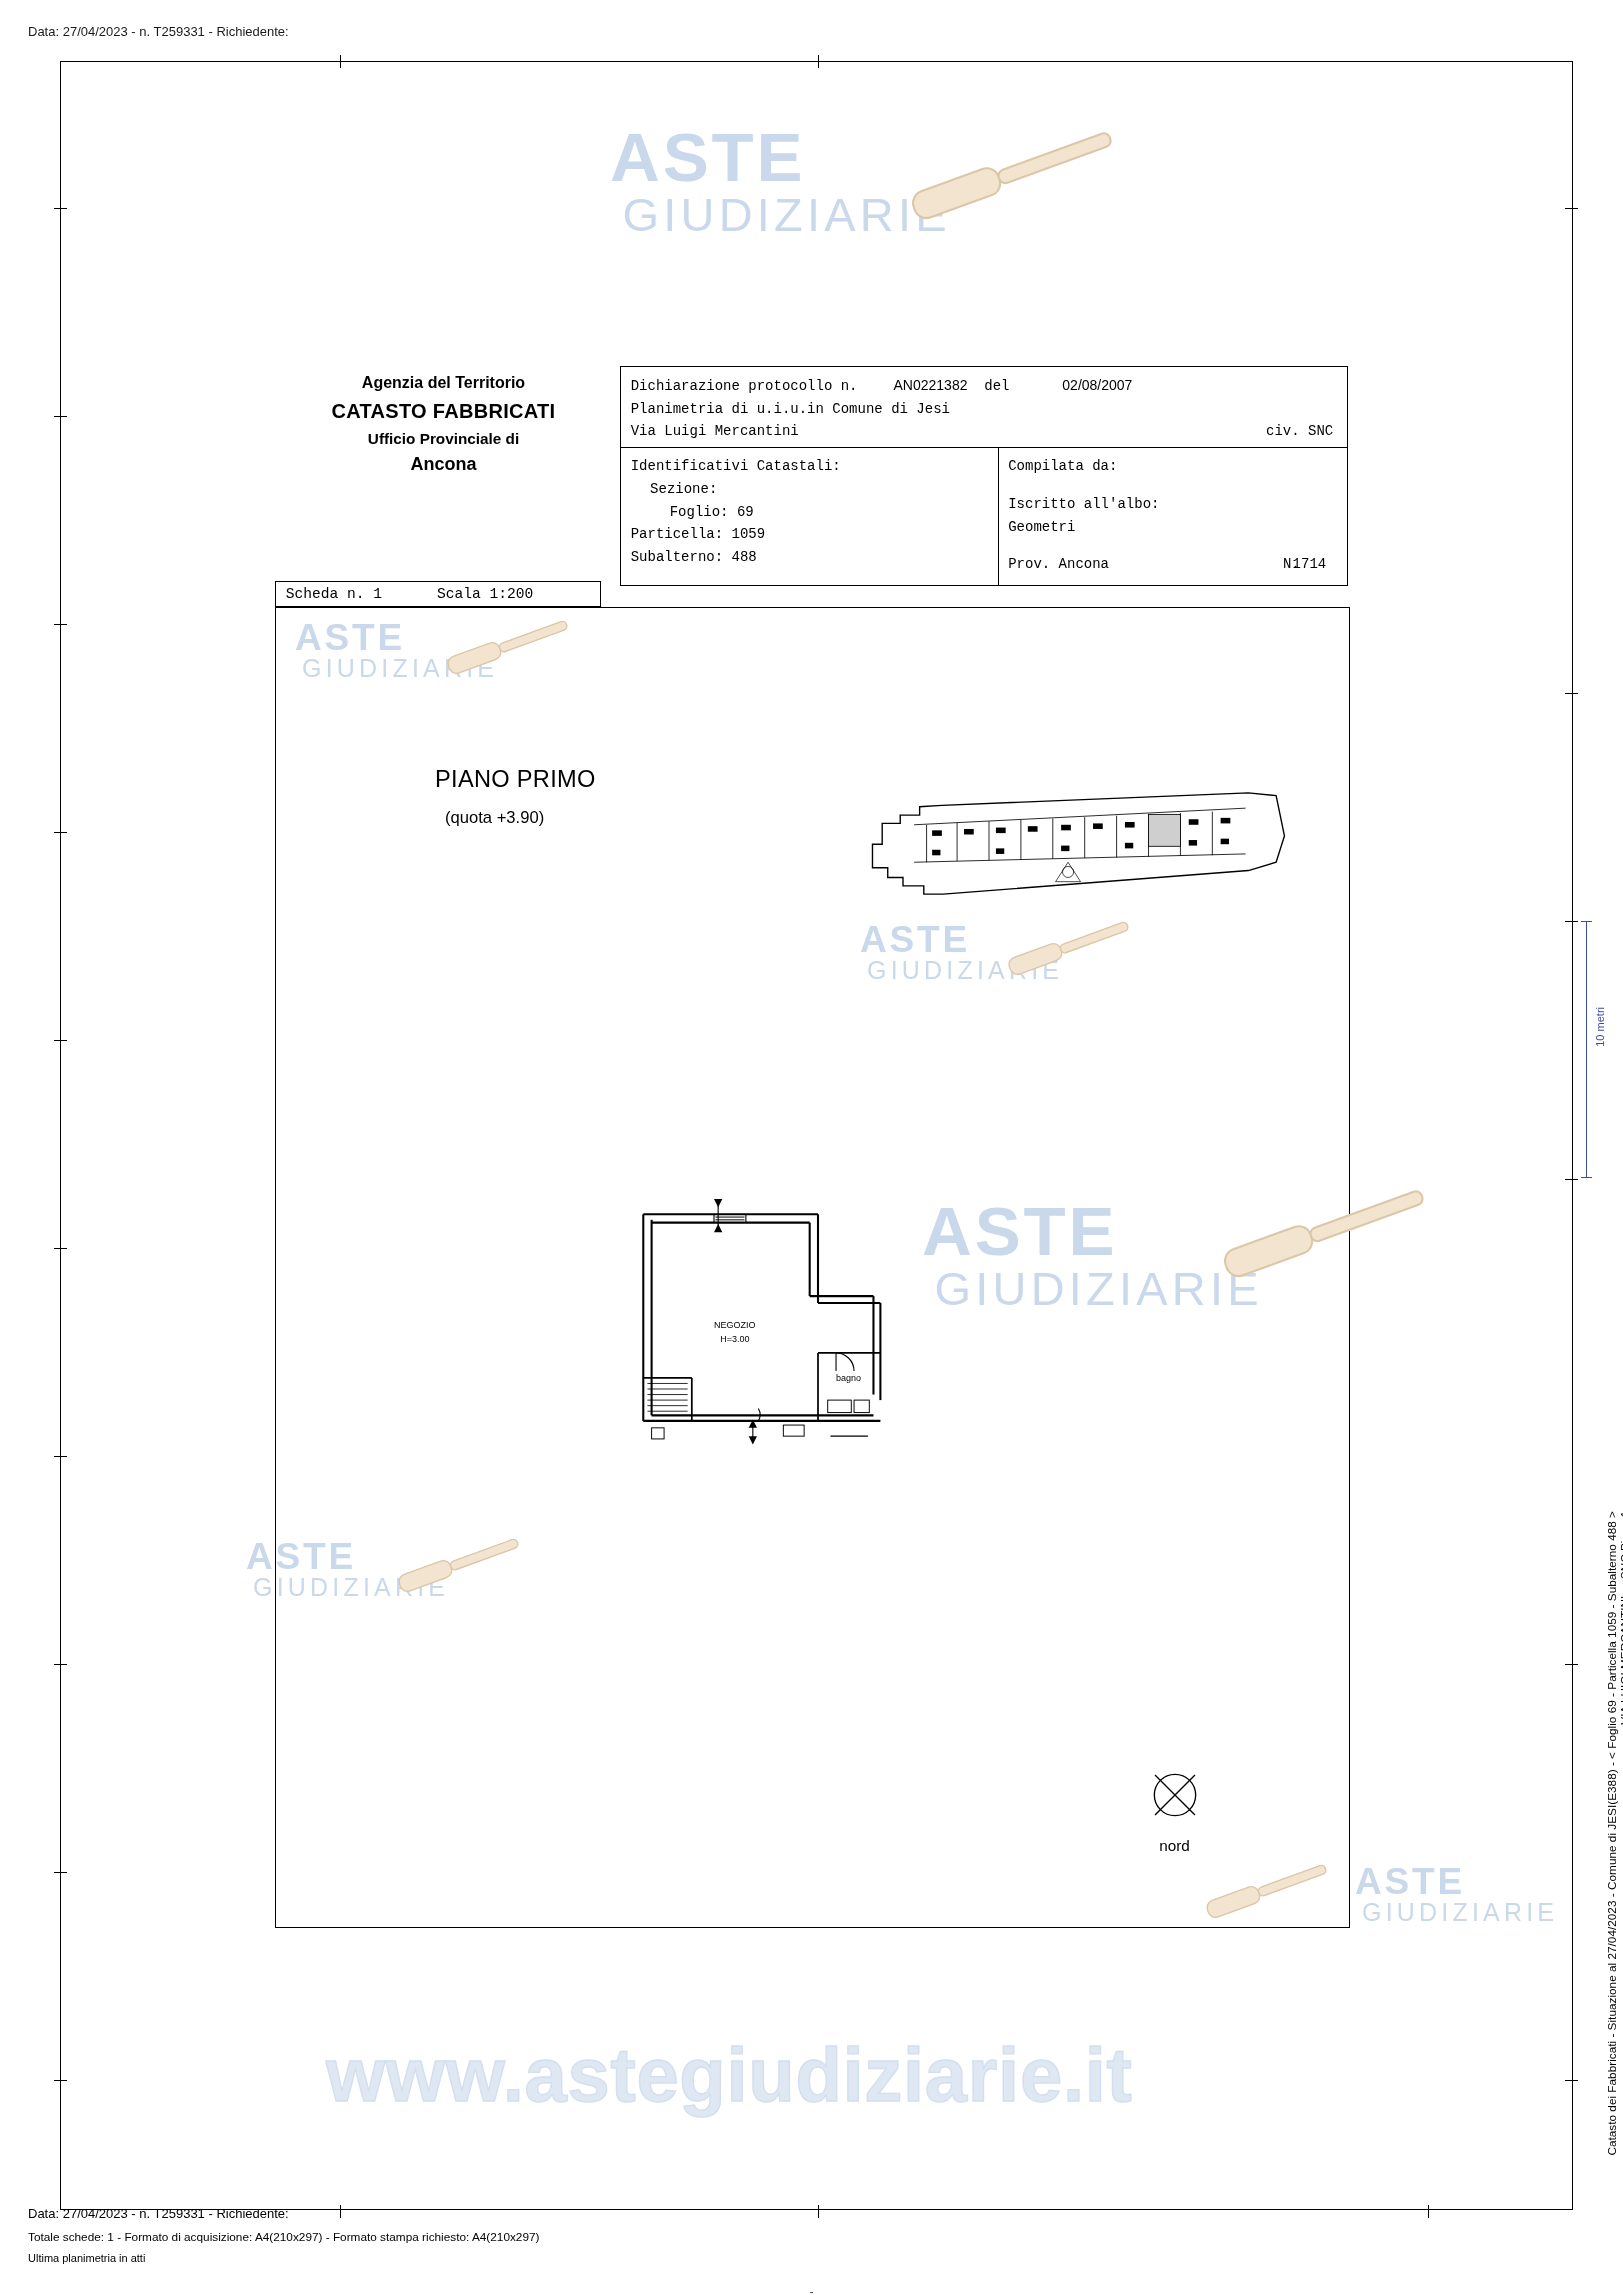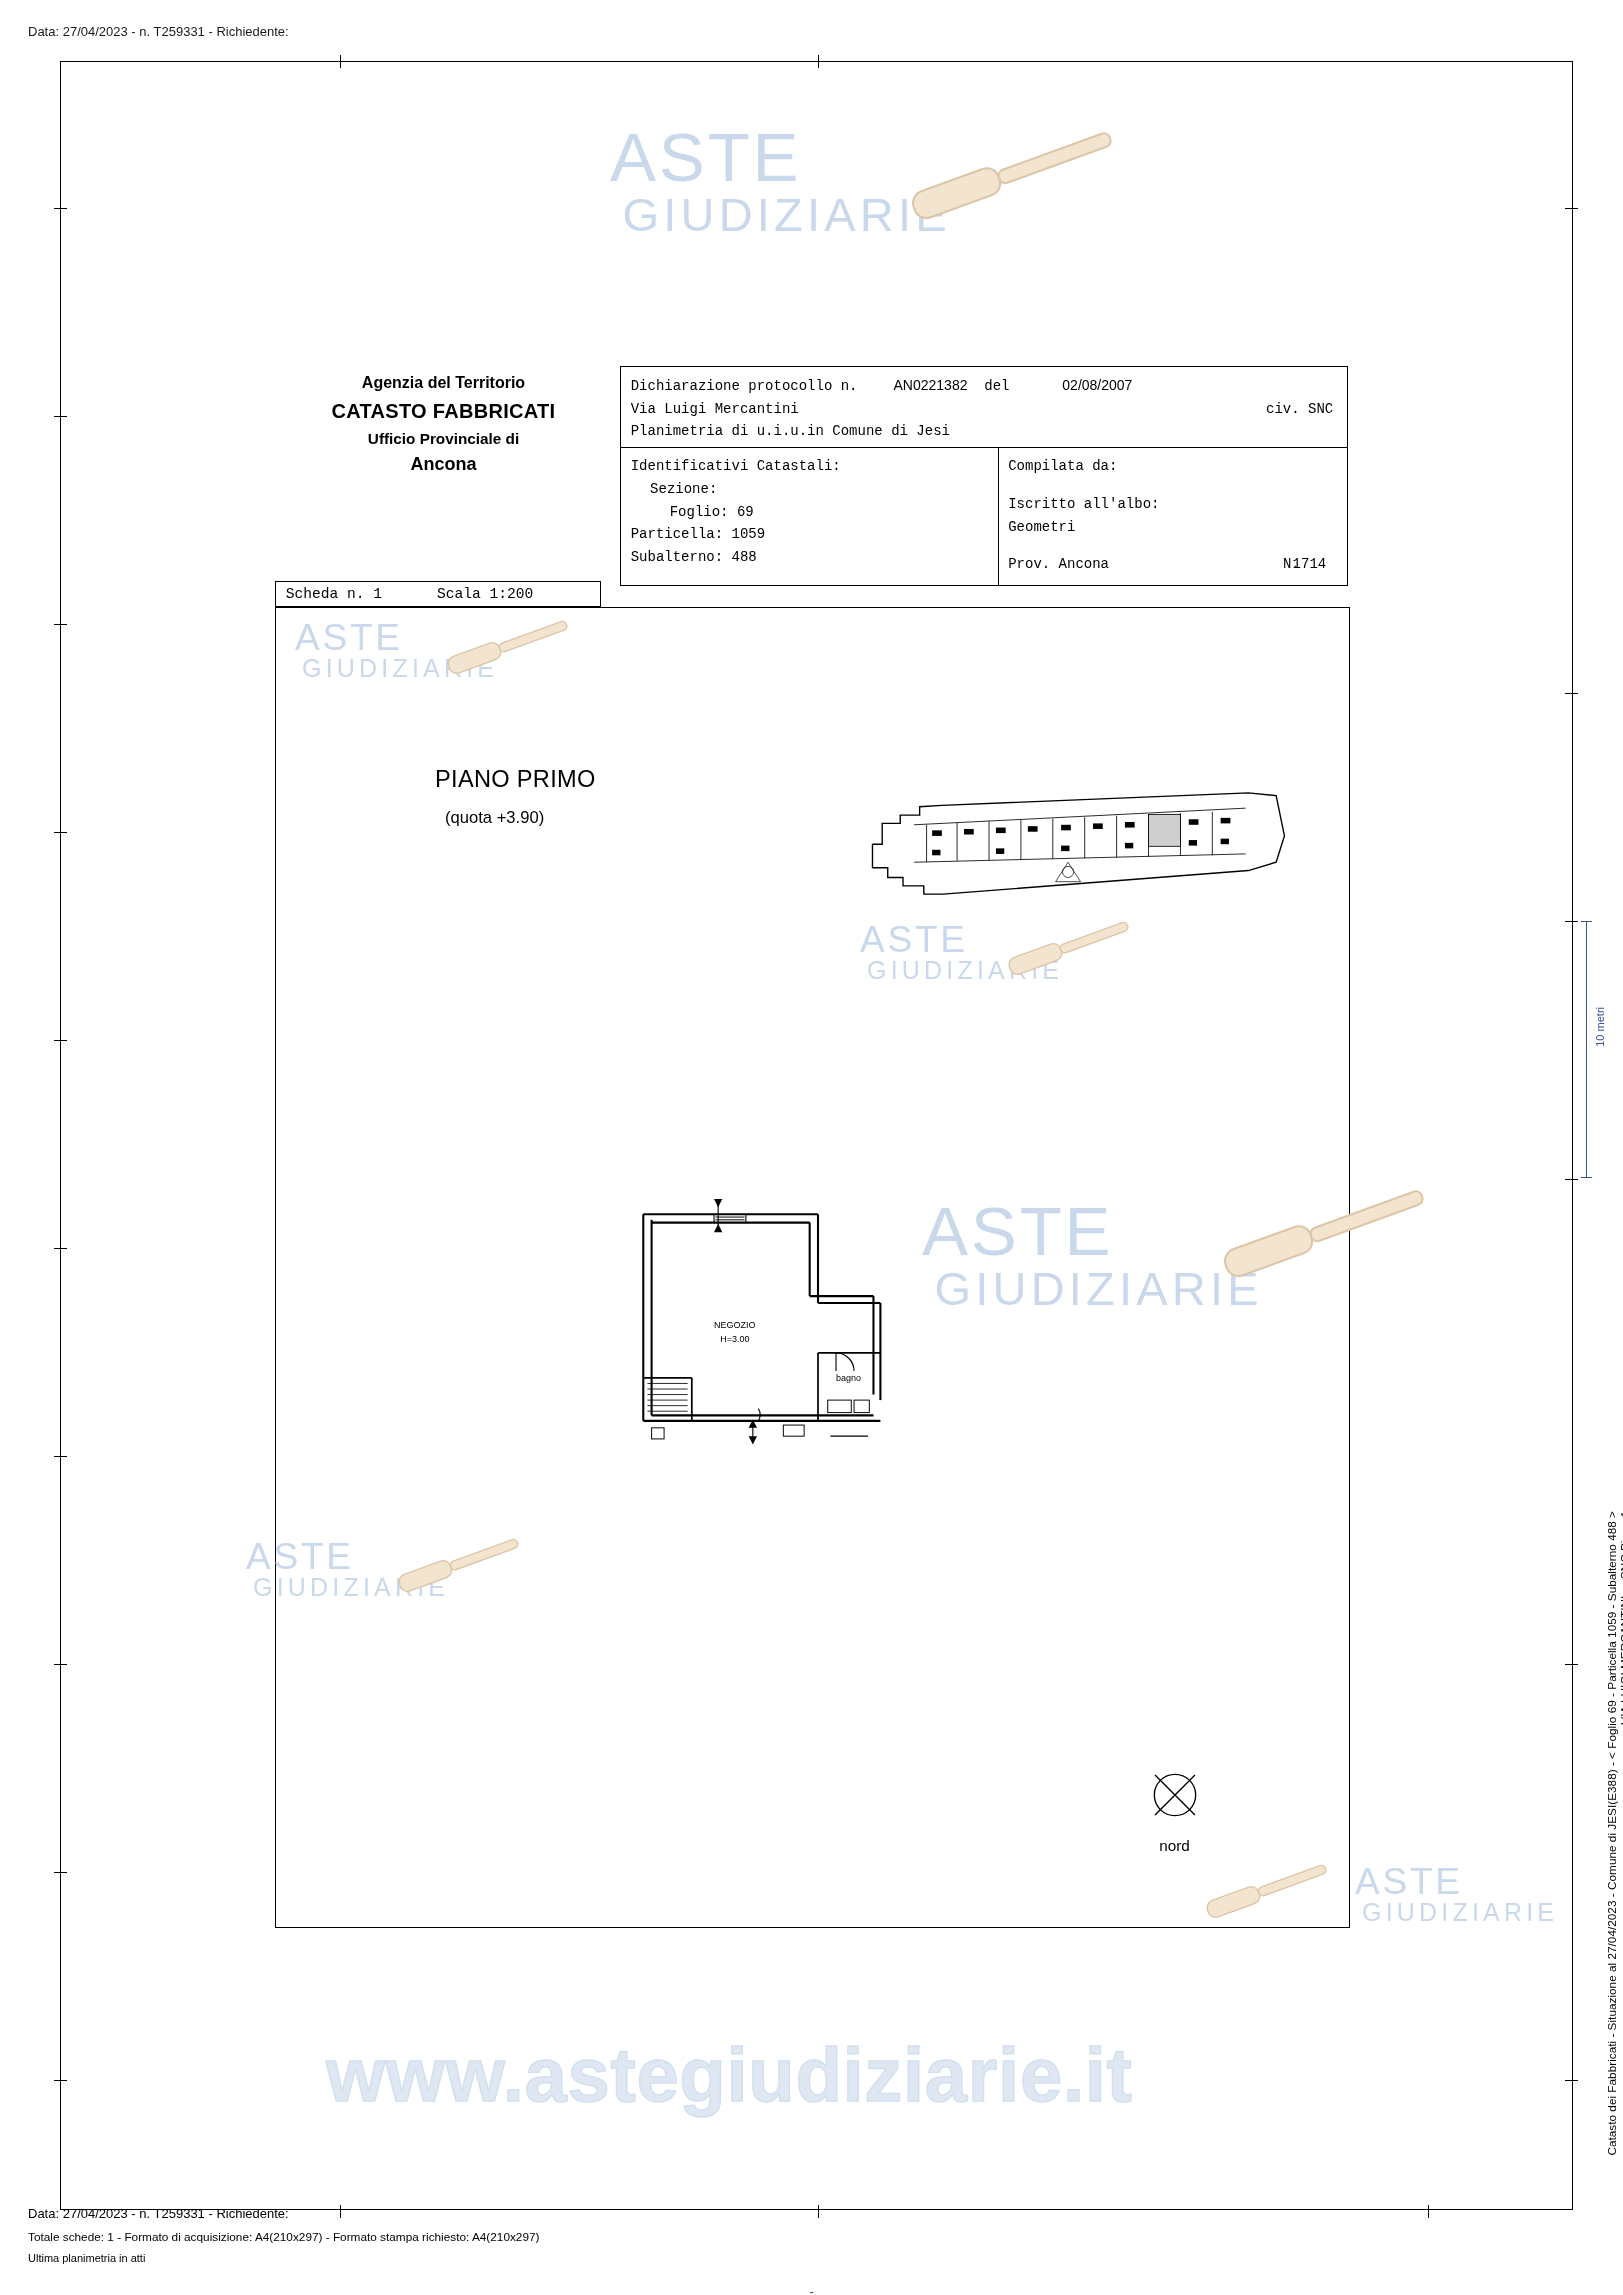--- a/index.html
+++ b/index.html
@@ -67,21 +67,21 @@
   
   .wm {
     position: absolute;
     pointer-events: none;
     user-select: none;
     color: #c9d8ea;
     font-family: "Liberation Sans", sans-serif;
     letter-spacing: 1.4px;
     white-space: nowrap;
   }
-  .wm .l1 { font-size: 69px; font-weight: 400; letter-spacing: 2.8px; display:block; }
+  .wm .l1 { font-size: 69px; font-weight: 700; letter-spacing: 2.8px; display:block; }
   .wm .l2 { font-size: 47px; font-weight: 400; letter-spacing: 4.2px; display:block; margin-top: -9.7px; margin-left: 12.5px;}
   .wm.small .l1 { font-size: 37px; }
   .wm.small .l2 { font-size: 25px; margin-top: -5.5px; margin-left: 7px;}
   .gavel {
     position: absolute;
     pointer-events: none;
   }
   .wm-url {
     position: absolute;
     left: 326px;
@@ -328,25 +328,25 @@
     <div class="a2">CATASTO FABBRICATI</div>
     <div class="a3">Ufficio Provinciale di</div>
     <div class="a4">Ancona</div>
   </div>
 
   <div class="hdr">
     <div class="row1">
       <div class="line">
         <span>Dichiarazione protocollo n.</span><span class="mixed">AN0221382</span>&nbsp;&nbsp;<span>del</span>&nbsp;&nbsp;<span class="mixed">02/08/2007</span>
       </div>
+      <div class="line">Planimetria di u.i.u.in Comune di Jesi</div>
       <div class="line">
         <span>Via Luigi Mercantini</span>
         <span class="civ">civ. SNC</span>
       </div>
-      <div class="line">Planimetria di u.i.u.in Comune di Jesi</div>
     </div>
     <div class="row2">
       <div class="col-l">
         <div class="line">Identificativi Catastali:</div>
         <div class="line indent">
           <span>Sezione:</span>
           <span></span>
         </div>
         <div class="line indent" style="padding-left:39px;">
           <span>Foglio:</span>

